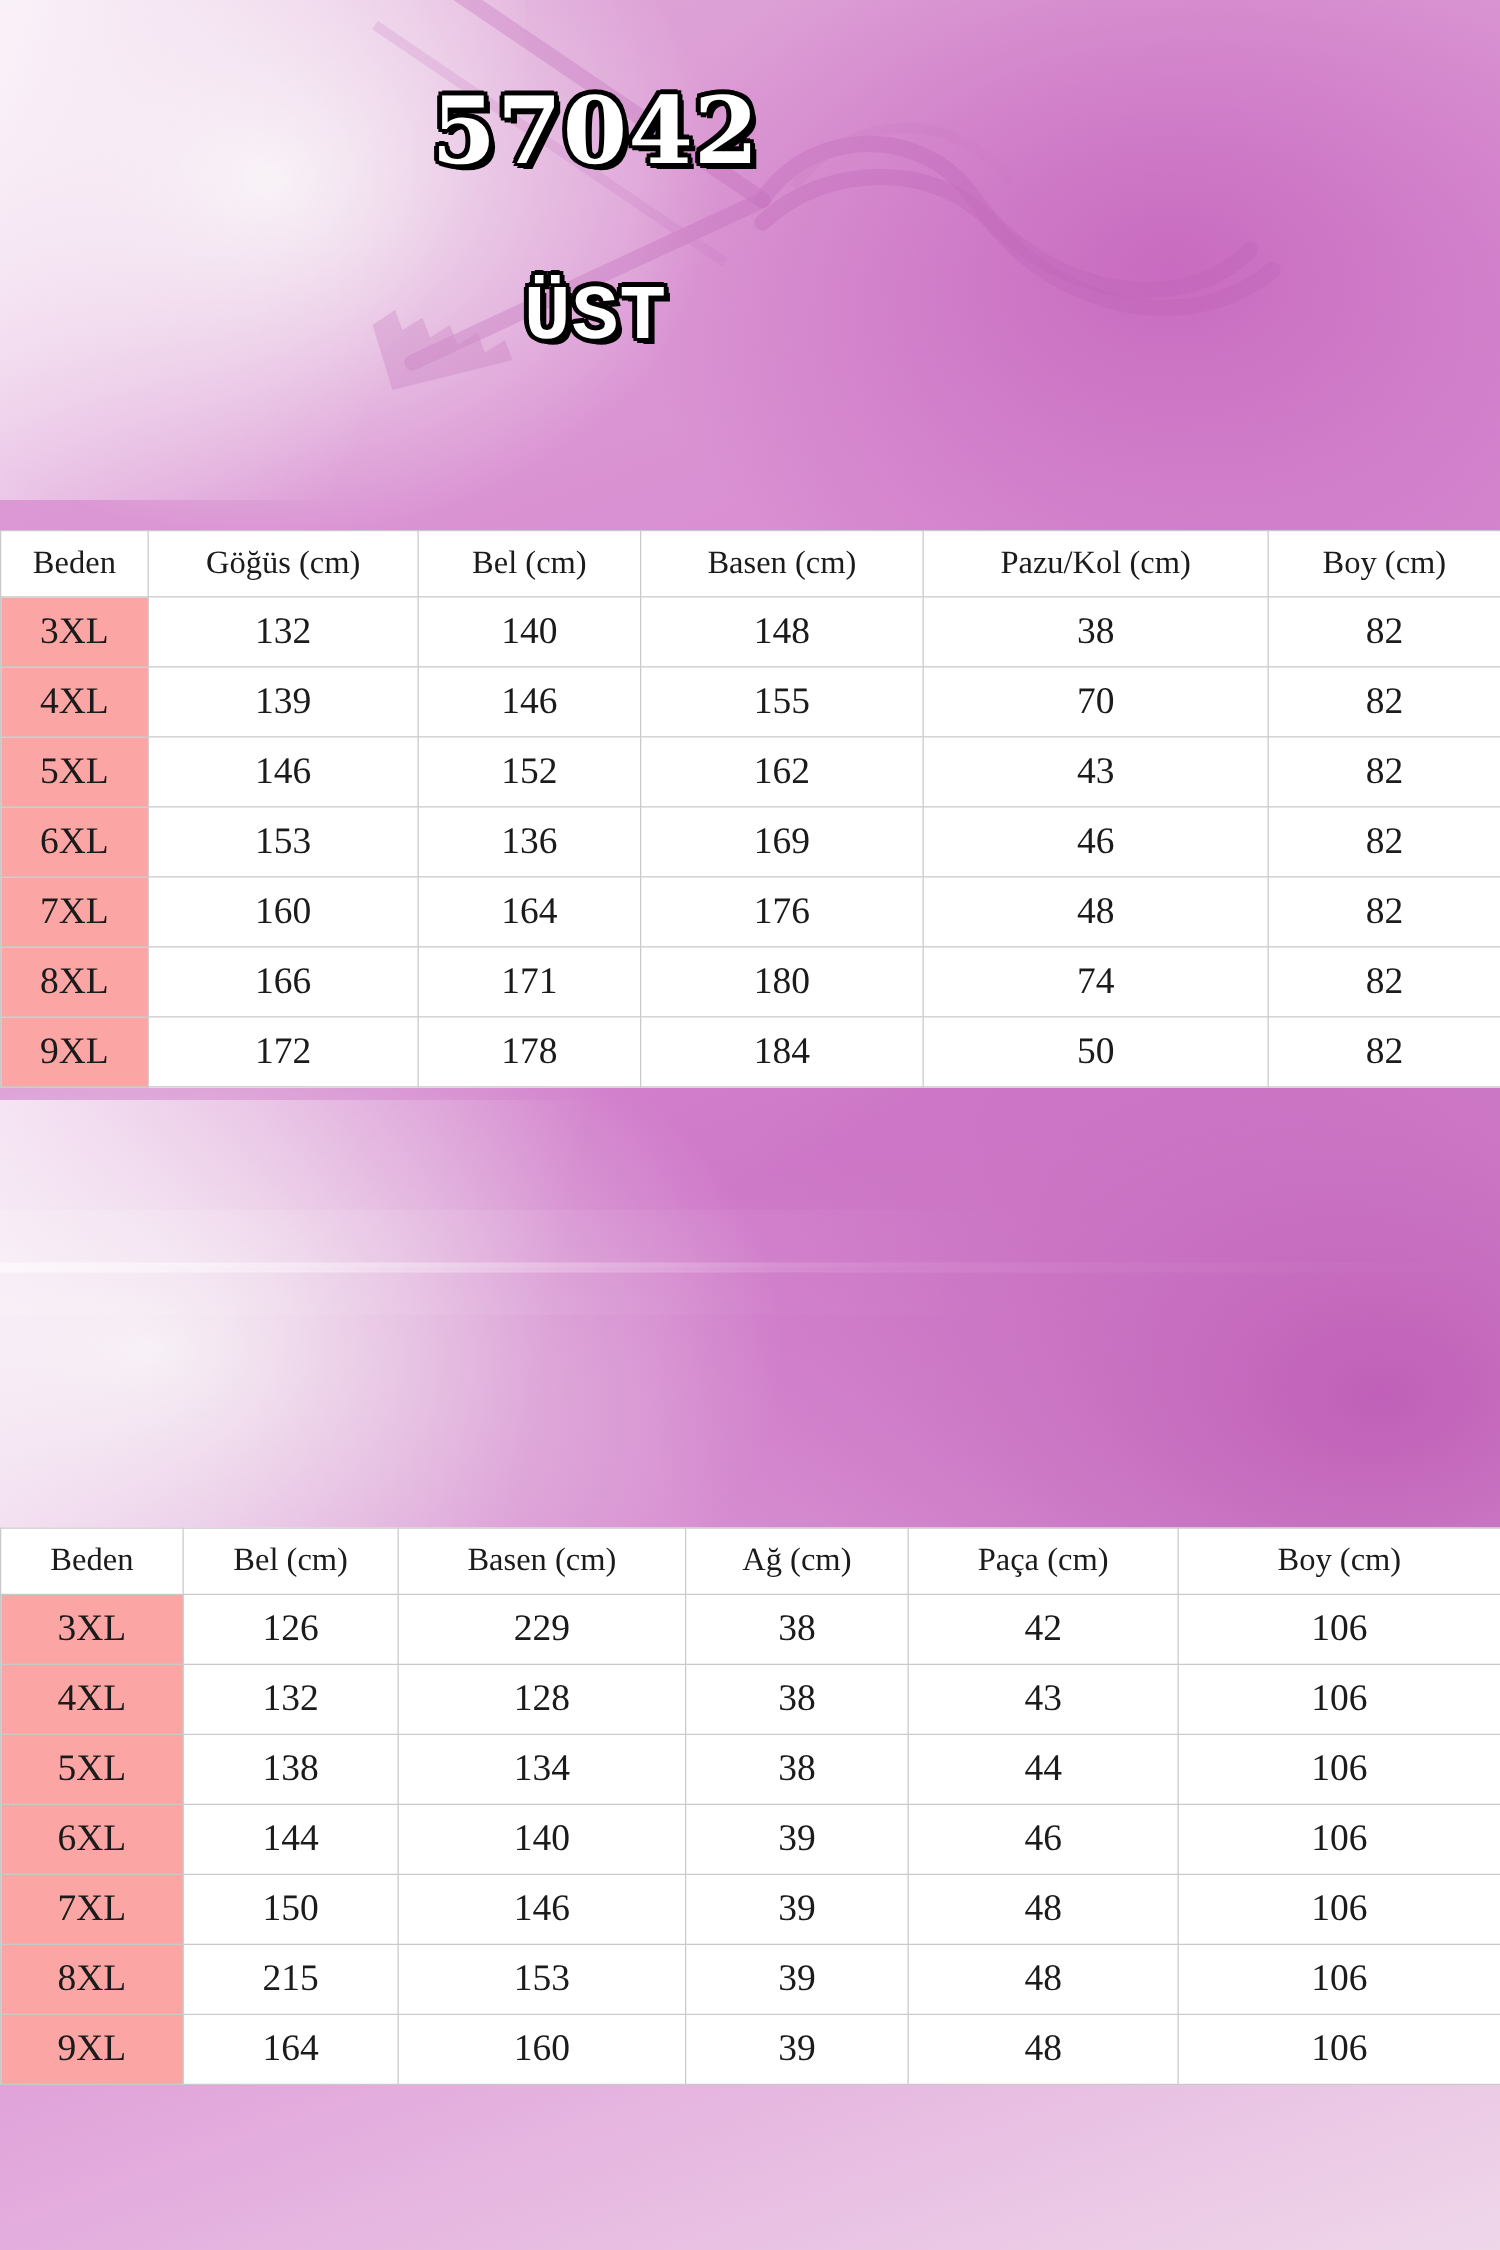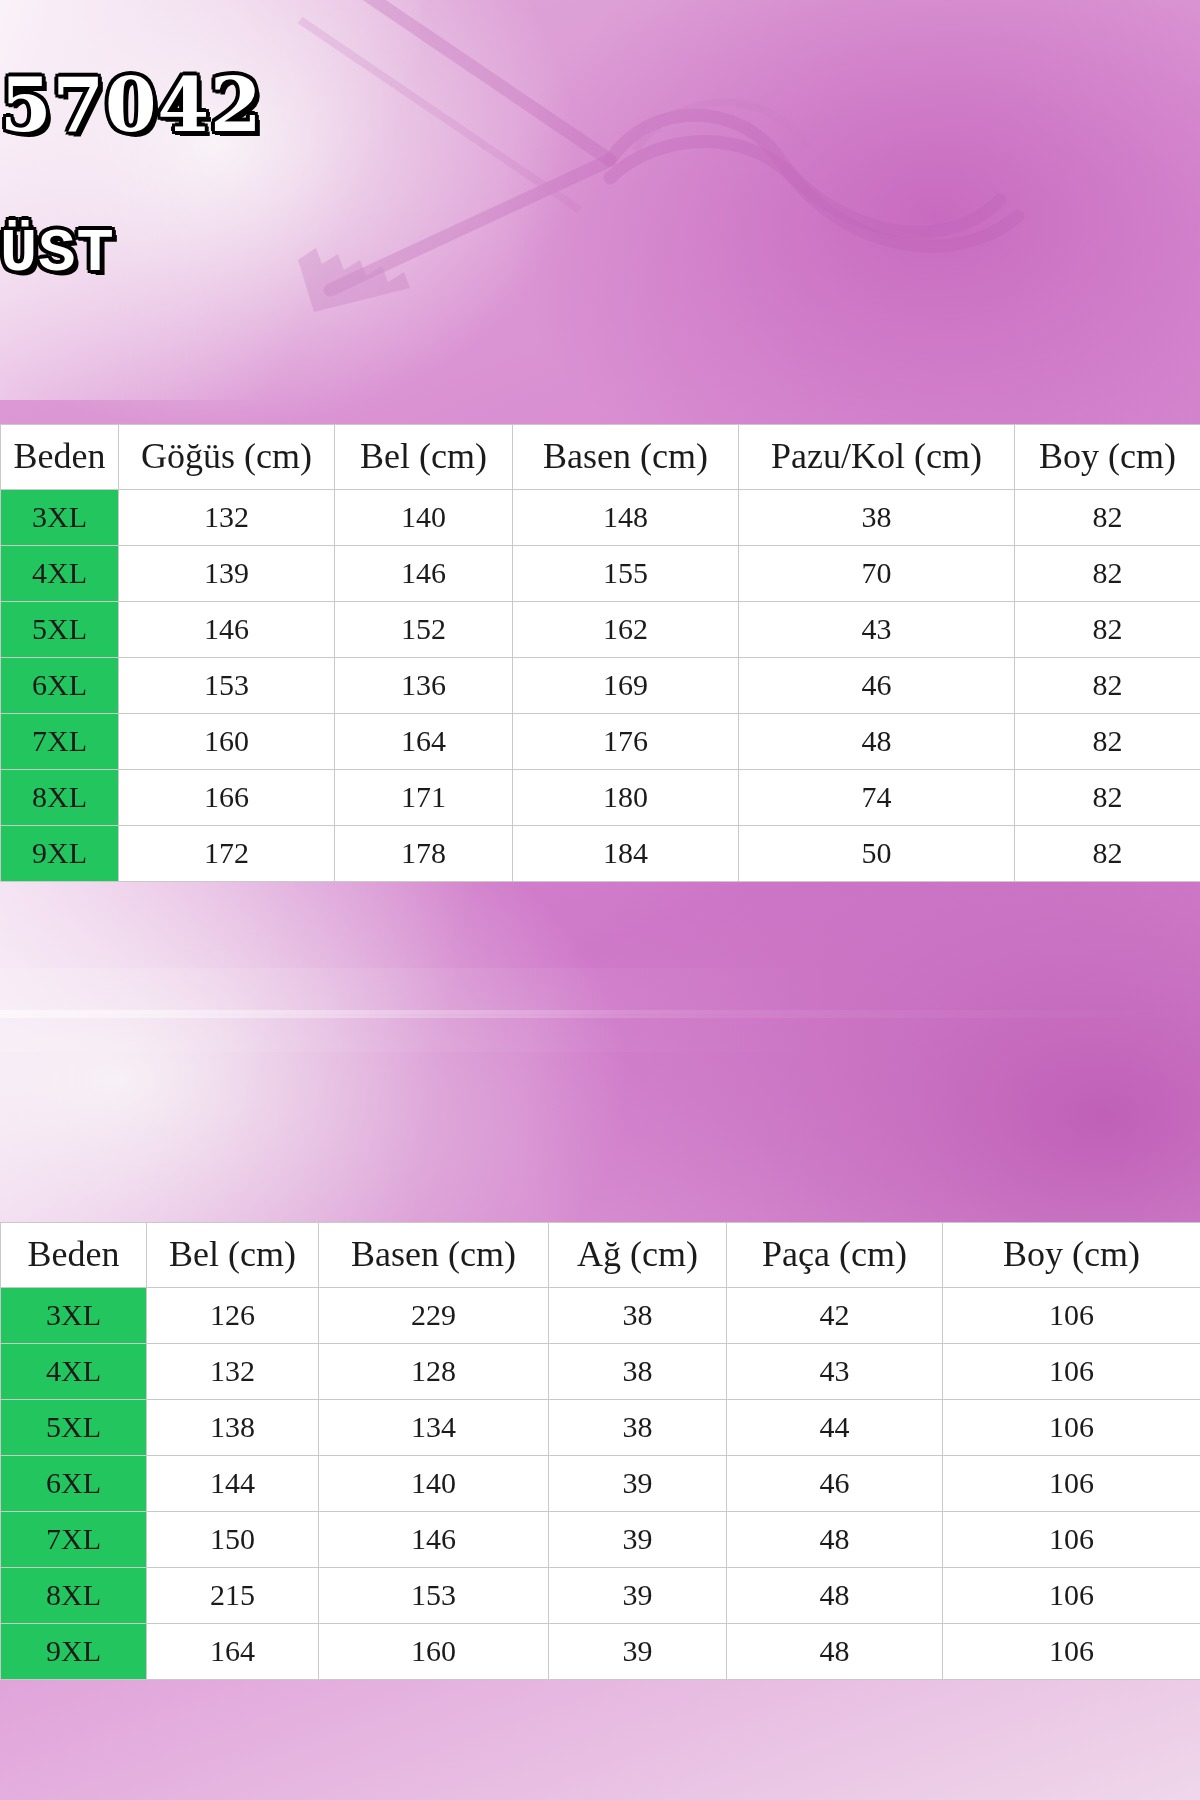--- a/index.html
+++ b/index.html
@@ -60,20 +60,21 @@
     position: absolute;
     left: 0;
     width: 1200px;
     background: linear-gradient(90deg, rgba(255,255,255,.30), rgba(255,255,255,0) 70%);
   }
 
   
   .title {
     position: absolute;
     width: 953px;
+    text-align: center;
     font-family: "DejaVu Serif", serif;
     font-weight: 700;
     color: #ffffff;
     letter-spacing: 1px;
     text-shadow:
       4px 0 0 #000, -4px 0 0 #000, 0 4px 0 #000, 0 -4px 0 #000,
       3px 3px 0 #000, -3px 3px 0 #000, 3px -3px 0 #000, -3px -3px 0 #000,
       5px 5px 0 #000;
   }
   #title-code {
@@ -108,31 +109,31 @@
   }
   th, td {
     border: 1px solid #c9c9c9;
     text-align: center;
     color: #1b1b1b;
     font-family: "Liberation Serif", serif;
     font-weight: 400;
     white-space: nowrap;
   }
   thead th {
-    font-size: 36px;
+    font-size: 26px;
     padding: 10px 2px 12px;
     background: #ffffff;
   }
   tbody td {
     font-size: 30px;
     padding: 10px 2px 11px;
     background: #ffffff;
   }
   tbody td.size-cell {
-    background: #22c55e;
+    background: #fca5a5;
   }
   
   #table-upper col.c0 { width: 118px; }
   #table-upper col.c1 { width: 216px; }
   #table-upper col.c2 { width: 178px; }
   #table-upper col.c3 { width: 226px; }
   #table-upper col.c4 { width: 276px; }
   #table-upper col.c5 { width: 186px; }
   
   #table-lower col.c0 { width: 146px; }

